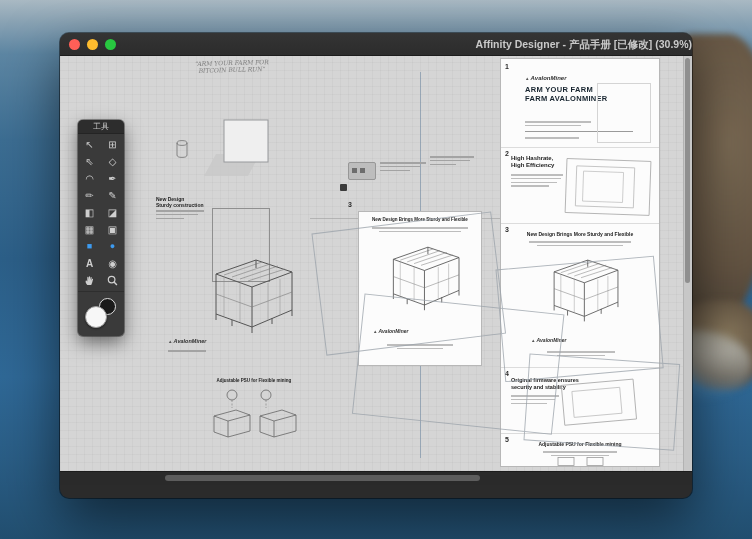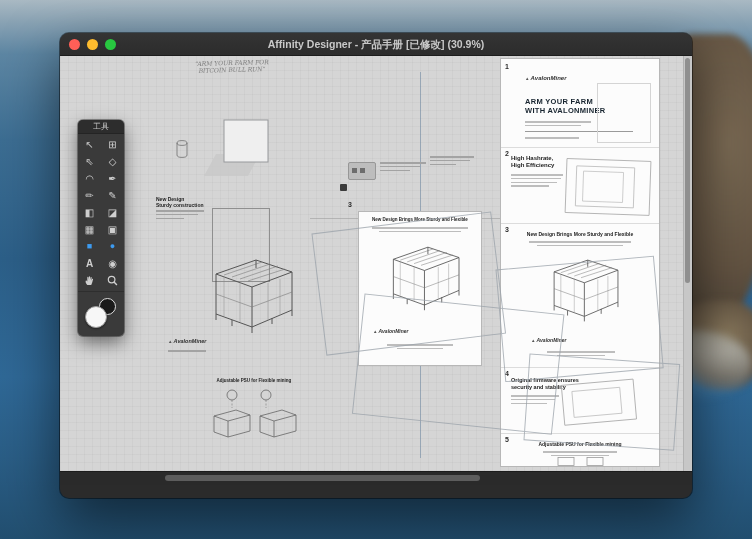--- a/index.html
+++ b/index.html
@@ -12,21 +12,21 @@
     background:radial-gradient(ellipse at 70% 35%,#7d6950 0%,#64523e 45%,#473a2c 75%,rgba(40,34,26,0) 98%);
     filter:blur(3px);opacity:.95;}
   .coast2{position:absolute;right:-10px;top:300px;width:90px;height:90px;border-radius:50% 40% 40% 60%;
     background:radial-gradient(ellipse at 60% 40%,#8a7a5e 0%,#5f5140 55%,rgba(50,44,34,0) 90%);filter:blur(3px);}
   .foam{position:absolute;right:0;top:330px;width:120px;height:70px;border-radius:50%;
     background:radial-gradient(ellipse at 80% 30%,rgba(220,230,235,.5),rgba(120,170,200,.15) 60%,rgba(0,0,0,0) 80%);filter:blur(4px);}
   
   .window{position:absolute;left:60px;top:33px;width:632px;height:465px;border-radius:9px;overflow:hidden;
     box-shadow:0 22px 55px rgba(0,0,0,.55),0 0 0 1px rgba(0,0,0,.45);background:#2b2b2b;}
   .titlebar{position:relative;height:22px;background:linear-gradient(#343434,#2c2c2c);border-bottom:1px solid #1c1c1c;}
-  .title{position:absolute;left:0;right:0;top:0;line-height:22px;text-align:center;font-size:10.5px;color:#c9c9c9;font-weight:bold;}
+  .title{position:absolute;left:0;right:0;top:0;line-height:22px;text-align:right;font-size:10.5px;color:#c9c9c9;font-weight:bold;}
   .tl{position:absolute;top:6px;width:11px;height:11px;border-radius:50%;}
   .tl.red{left:9px;background:#ff5f57;}
   .tl.yel{left:27px;background:#febc2e;}
   .tl.grn{left:45px;background:#28c840;}
   .tabbar{position:relative;height:15px;background:#232323;display:flex;border-bottom:1px solid #181818;}
   .tab{flex:1;text-align:center;line-height:15px;font-size:9px;color:#7a7a7a;white-space:nowrap;overflow:hidden;}
   .tab.active{background:#3a3a3a;color:#c0c0c0;border-left:1px solid #141414;}
   
   .canvas{position:relative;width:632px;height:415px;background-color:#d5d5d5;
     background-image:repeating-linear-gradient(0deg,rgba(0,0,0,.028) 0 1px,transparent 1px 8px),
@@ -192,23 +192,23 @@
       <div class="page" style="left:440px;top:2px;width:158px;height:407px;">
         <div class="divider" style="top:88px;"></div>
         <div class="divider" style="top:164px;"></div>
         <div class="divider" style="top:308px;"></div>
         <div class="divider" style="top:374px;"></div>
 
         <div class="secnum" style="top:4px;">1</div>
         <div class="abs logo" style="left:24px;top:16px;font-size:6px;">
           <span class="tri">▲</span><span>AvalonMiner</span>
         </div>
-        <div class="abs" style="left:24px;top:38px;font-size:7.5px;line-height:9px;font-weight:bold;color:#17242f;letter-spacing:.3px;">
+        <div class="abs" style="left:24px;top:26px;font-size:7.5px;line-height:9px;font-weight:bold;color:#17242f;letter-spacing:.3px;">
           <div>ARM YOUR FARM</div>
-          <div>WITH AVALONMINER</div>
+          <div>FARM AVALONMINER</div>
         </div>
         <div class="abs lines" style="left:24px;top:60px;width:70px;">
           <i style="width:66px;"></i>
             <i style="width:56px;"></i>
         </div>
         <div class="abs" style="left:24px;top:72px;width:108px;height:1px;background:#9a9a9a;"></div>
         <div class="abs lines" style="left:24px;top:76px;width:60px;">
             <i style="width:54px;"></i>
           </div>
         <div class="abs" style="left:96px;top:24px;width:52px;height:58px;border:1px solid #d4d4d4;"></div>

